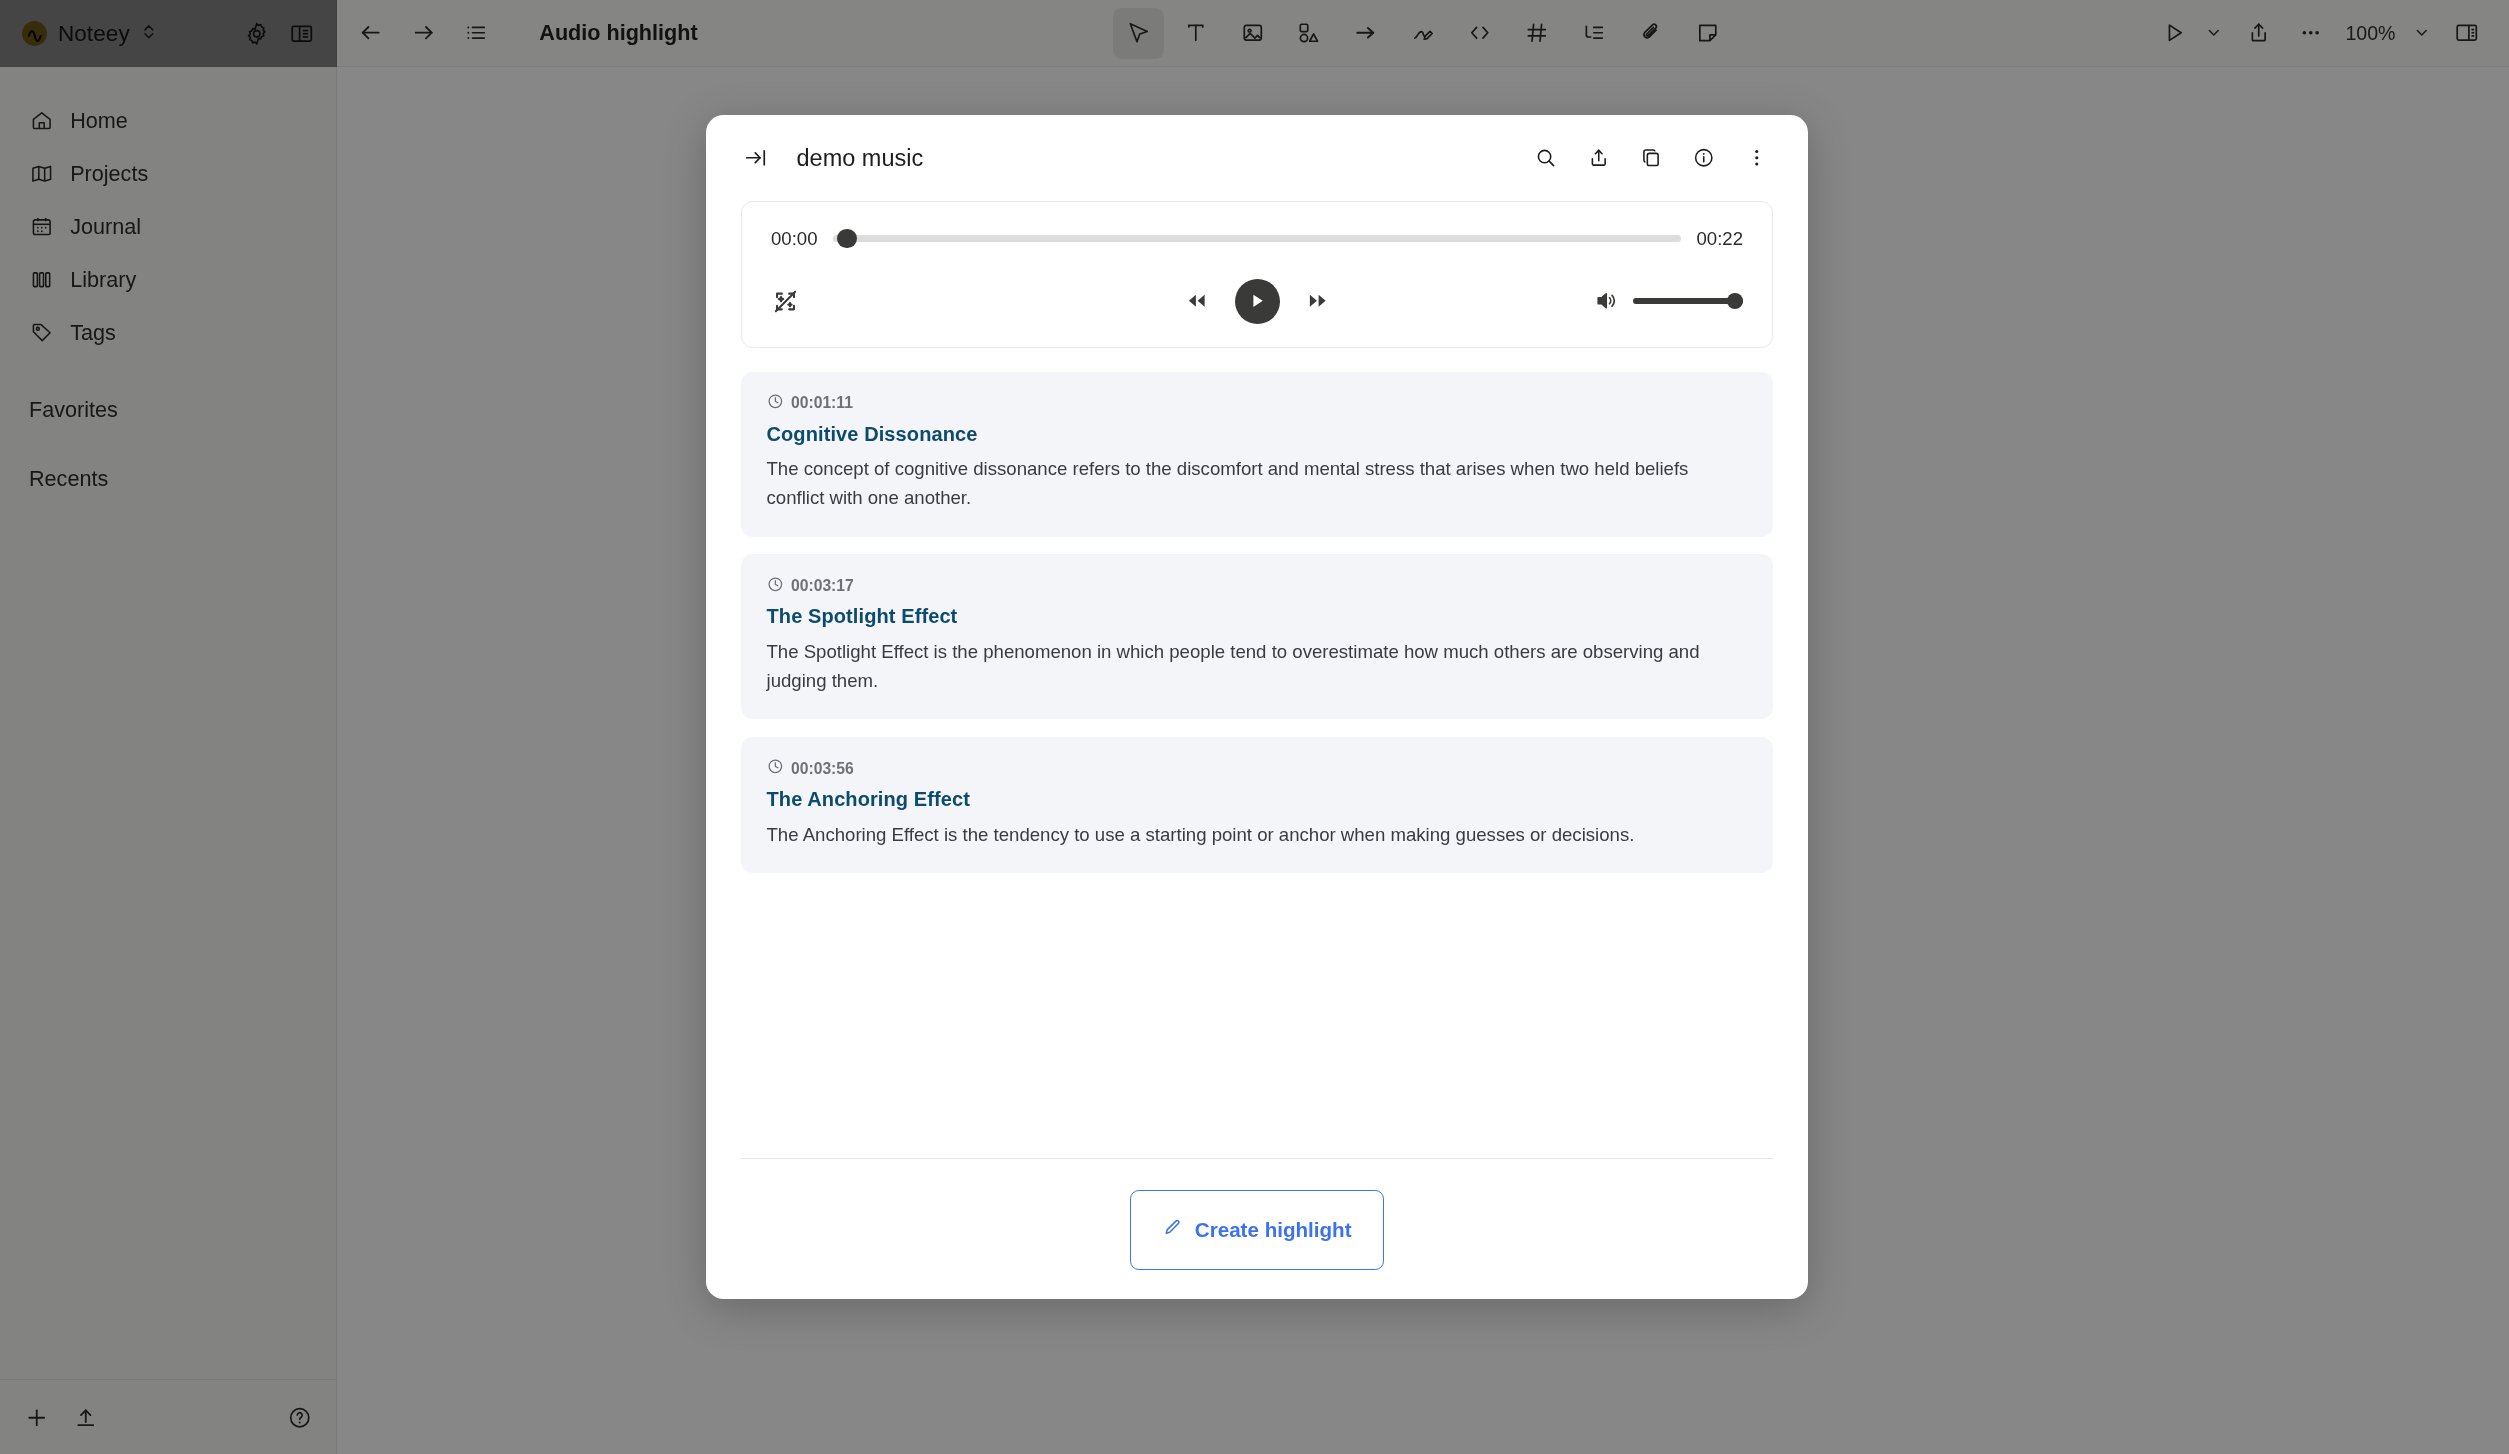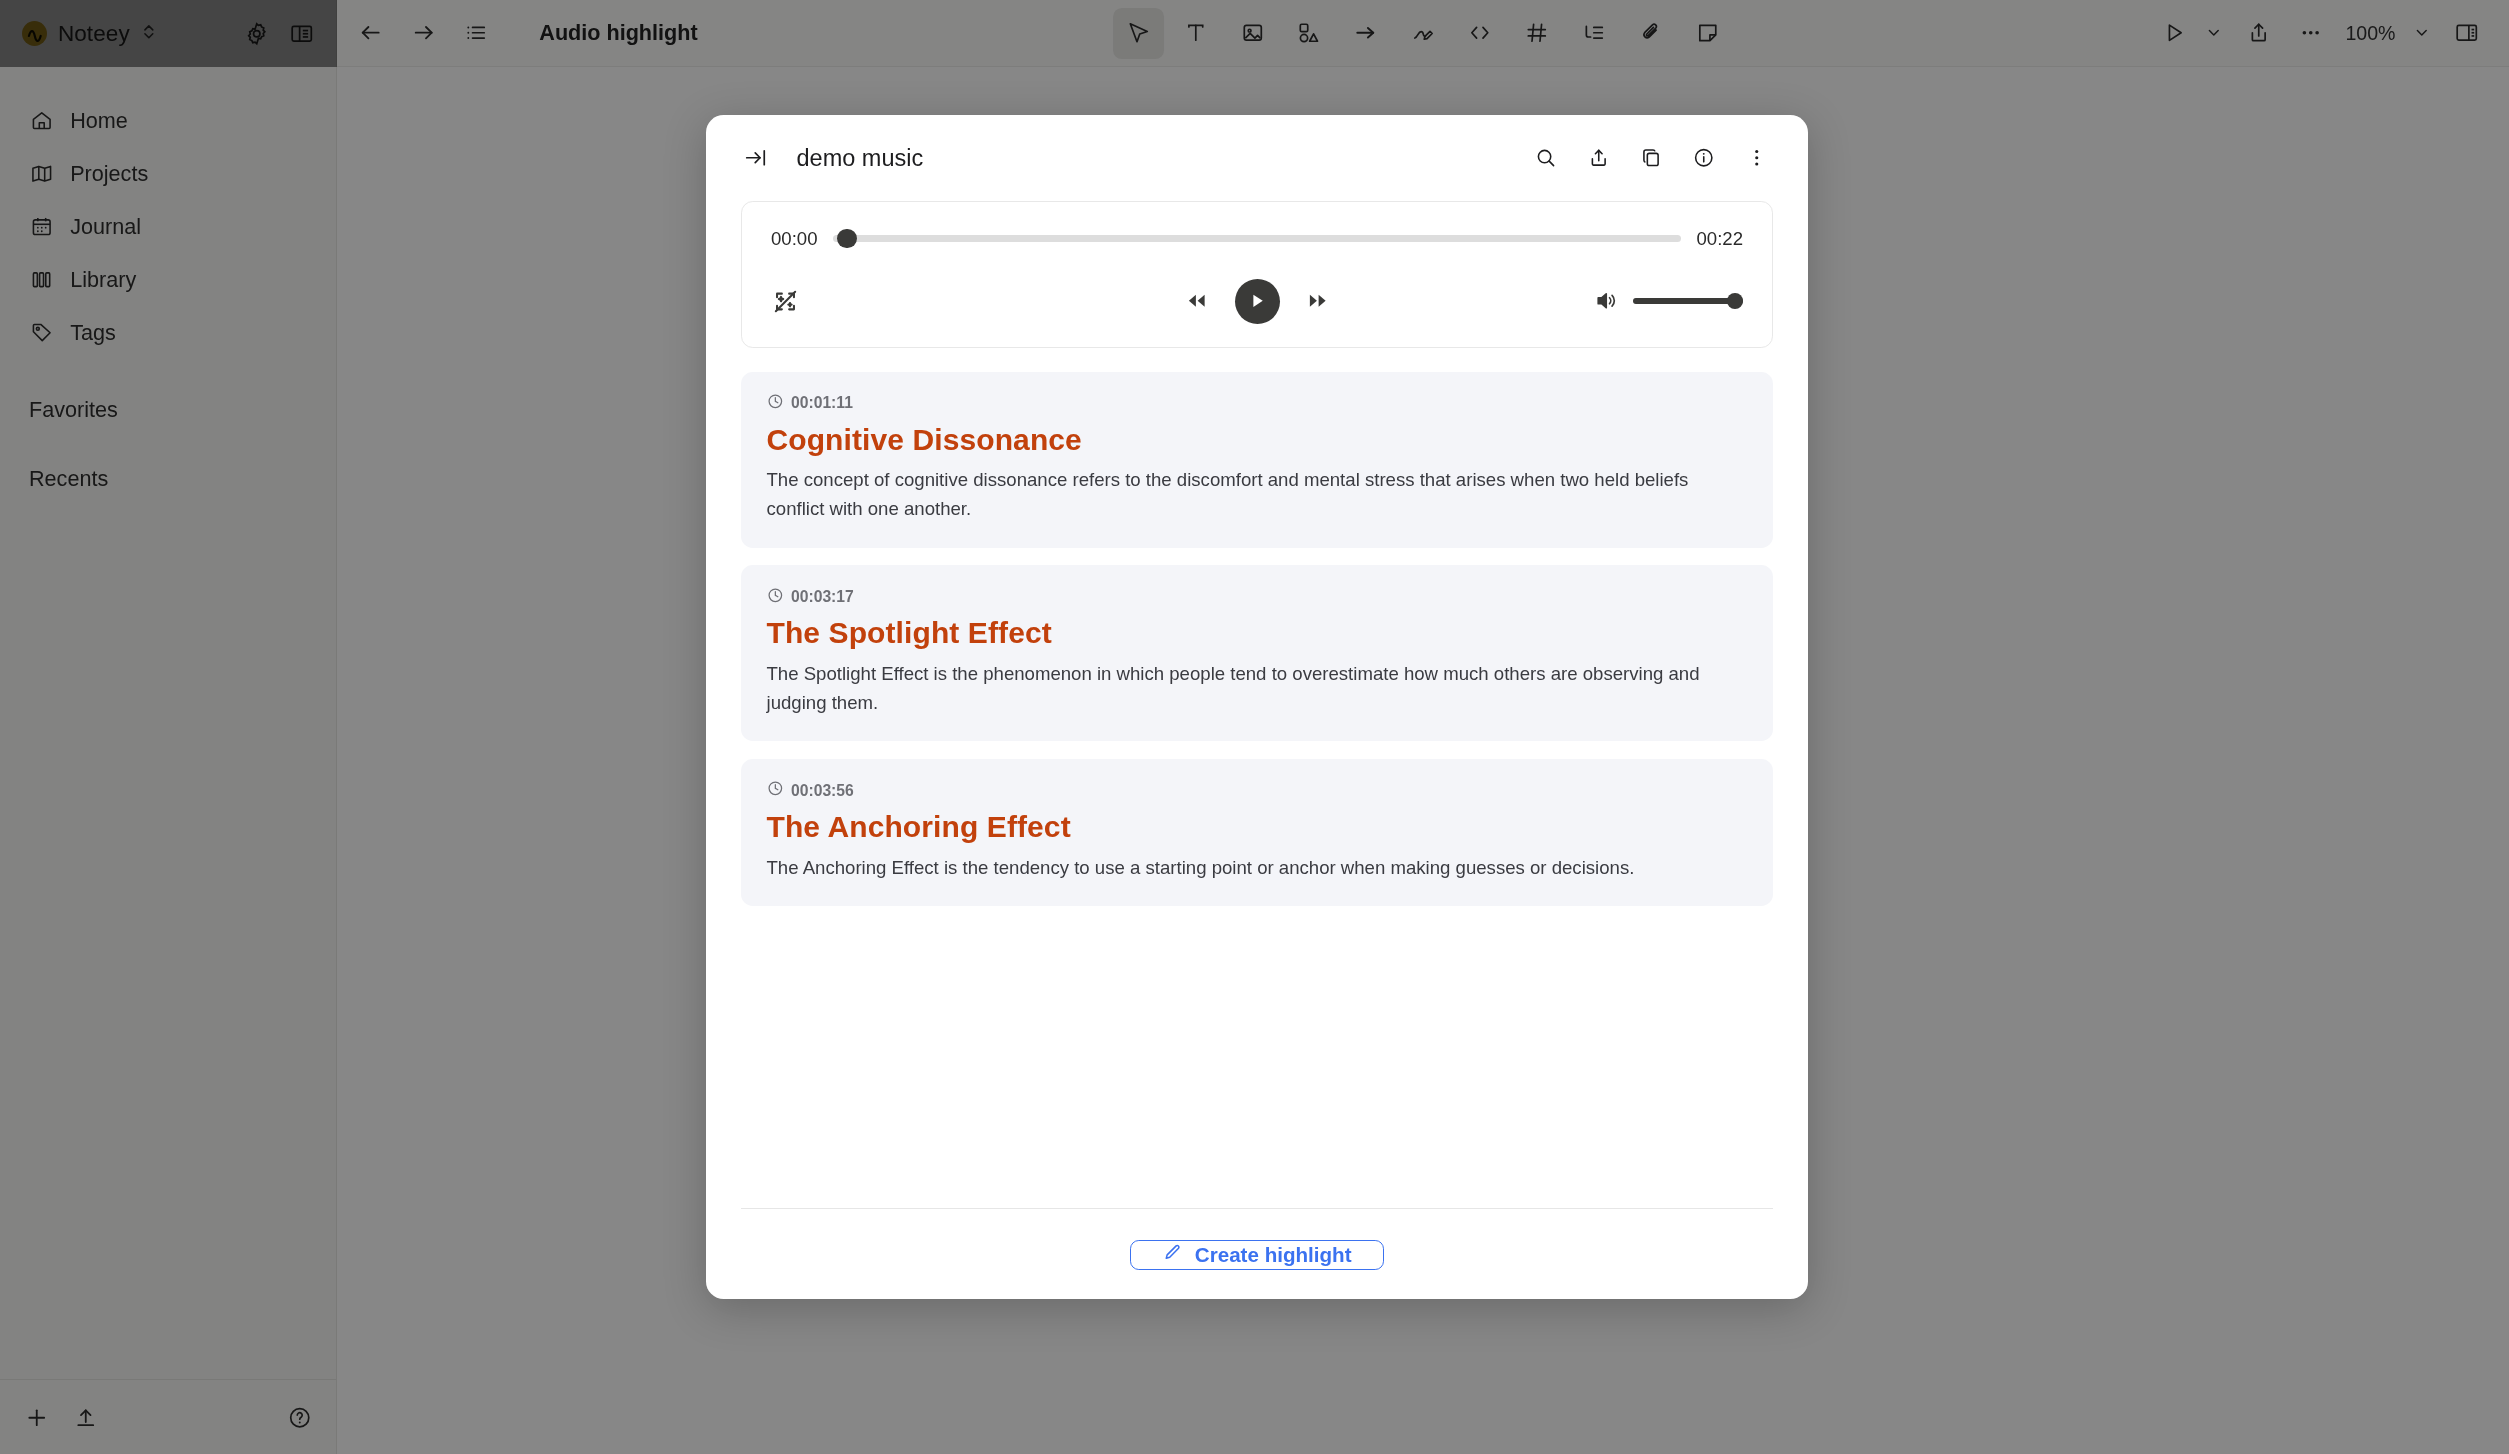--- a/index.html
+++ b/index.html
@@ -135,30 +135,30 @@
   .vol { width: 110px; height: 17.6px; position: relative; display: flex; align-items: center; cursor: pointer; }
   .vol-track { position: absolute; left: 0; right: 0; height: 5.9px; background: #3a3a38; border-radius: 2.9px; }
   .vol-thumb { position: absolute; right: 0; width: 15.7px; height: 15.7px; background: #3a3a38; border-radius: 50%; }
 
   .cards { margin: 23.5px 35px 0 35px; display: flex; flex-direction: column; gap: 17.6px; }
   .card {
     background: #f4f5f9; border-radius: 11.8px;
     padding: 21.6px 25.5px 23.5px 25.5px; cursor: pointer;
   }
   .card-ts { display: flex; align-items: center; gap: 7.8px; color: #6f7076; font-size: 15.7px; font-weight: bold; }
-  .card-title { margin-top: 8.8px; font-size: 30px; font-weight: 700; color: #c2410c; letter-spacing: 0.1px; }
+  .card-title { margin-top: 8.8px; font-size: 20px; font-weight: 700; color: #0c4a6e; letter-spacing: 0.1px; }
   .card-body { margin-top: 9.8px; font-size: 18.6px; line-height: 1.55; color: #3a3b41; }
 
   .modal-footer { margin-top: auto; padding-bottom: 29px; }
   .divider { height: 1px; background: #e6e6e6; margin: 0 35px 0 35px; }
   .footer-inner { display: flex; justify-content: center; padding-top: 31px; }
   .create-btn {
     display: inline-flex; align-items: center; gap: 11.8px;
     border: 1.5px solid #3b72f0; color: #3b72f0; background: #fff;
-    border-radius: 8.8px; padding: 1px 31px;
+    border-radius: 8.8px; padding: 26px 31px;
     font-size: 20.6px; font-weight: 600; cursor: pointer;
     font-family: "Liberation Sans", sans-serif;
   }
 </style>
 </head>
 <body>
 
 <div class="app">
 
   <aside class="sidebar">

